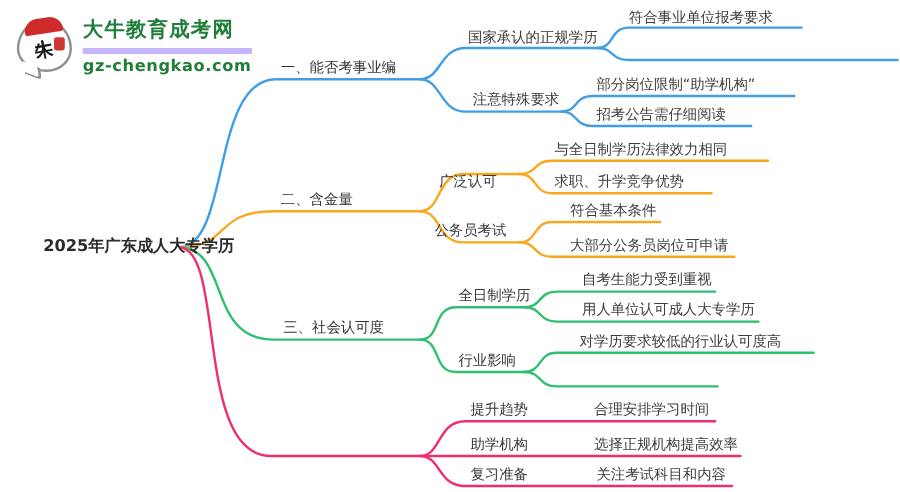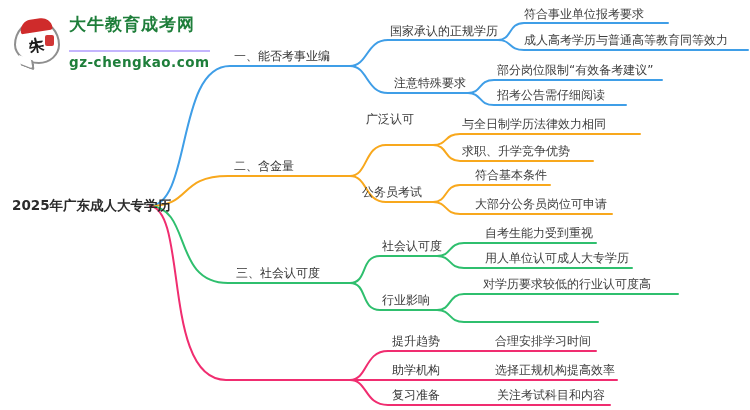--- a/index.html
+++ b/index.html
@@ -5,21 +5,21 @@
   html,body{margin:0;padding:0;background:#fff;}
   .stage{
     position:relative;width:750px;height:410px;background:#ffffff;overflow:hidden;
     font-family:"DejaVu Sans","Liberation Sans",sans-serif;
   }
   svg.connectors{position:absolute;left:0;top:0;}
   .node{
     position:absolute;white-space:nowrap;color:#3a3a3a;line-height:1.25;
     font-family:"DejaVu Sans","Liberation Sans",sans-serif;
   }
-  .root{font-size:13.5px;font-weight:600;color:#2b2b2b;}
+  .root{font-size:13.5px;font-weight:600;color:#2b2b2b;margin-left:24px;}
   .lvl1{font-size:12px;color:#333333;}
   .lvl2{font-size:12px;color:#383838;}
   .leaf{font-size:12px;color:#3d3d3d;}
   
   .logo{position:absolute;left:14px;top:13px;display:flex;align-items:center;gap:9px;}
   .logo-seal{
     position:relative;width:46px;height:44px;background:#fff;
     border:2px solid #8f8f8f;border-radius:50% 50% 46% 54% / 56% 56% 44% 44%;
     box-sizing:border-box;
   }
@@ -33,22 +33,22 @@
     border-radius:16px 16px 3px 3px;transform:rotate(-9deg);
   }
   .seal-text{
     position:absolute;left:9px;top:3px;writing-mode:vertical-rl;
     font-size:15px;font-weight:bold;color:#1c1c1c;letter-spacing:1px;
     transform:rotate(-10deg);line-height:1;
   }
   .seal-stamp{position:absolute;right:4px;top:13px;width:9px;height:11px;border-radius:2px;opacity:.95;}
   .logo-title{font-size:17px;font-weight:bold;letter-spacing:1px;}
   .logo-domain{
-    font-size:13.5px;font-weight:bold;margin-top:14px;padding-top:2px;
-    border-top:2px solid #c4b5fd;letter-spacing:.5px;
+    font-size:13.5px;font-weight:bold;margin-top:4px;padding-top:2px;
+    border-top:5px solid #c4b5fd;letter-spacing:.5px;
   }
 </style>
 </head>
 <body>
 
 <div class="stage">
 
   <svg class="connectors" width="750" height="410" viewBox="0 0 750 410">
     <g fill="none" stroke-width="2" stroke-linecap="round" style="stroke: rgb(63, 158, 231);">
       <path d="M150,206 C192,204 176,66 230,66 H350"></path>
@@ -96,34 +96,33 @@
       <div class="logo-domain" style="color: rgb(30, 126, 58);">gz-chengkao.com</div>
     </div>
   </div>
 
   <div class="node root" style="left:12px;top:197px">2025年广东成人大专学历</div>
 
   <div class="node lvl1" style="left:234px;top:49px">一、能否考事业编</div>
   <div class="node lvl2" style="left:390px;top:24px">国家承认的正规学历</div>
   <div class="node lvl2" style="left:394px;top:76px">注意特殊要求</div>
   <div class="node leaf" style="left:524px;top:7px">符合事业单位报考要求</div>
-  <div class="node leaf" style="left:524px;top:33px">成人高考学历与普通高等教育同等效力</div>
-  <div class="node leaf" style="left:497px;top:63px">部分岗位限制“有效备考建议”</div>
+  <div class="node leaf" style="left:497px;top:63px">部分岗位限制“助学机构”</div>
   <div class="node leaf" style="left:497px;top:88px">招考公告需仔细阅读</div>
 
   <div class="node lvl1" style="left:234px;top:159px">二、含金量</div>
-  <div class="node lvl2" style="left:366px;top:112px">广泛认可</div>
+  <div class="node lvl2" style="left:366px;top:144px">广泛认可</div>
   <div class="node lvl2" style="left:362px;top:185px">公务员考试</div>
   <div class="node leaf" style="left:462px;top:117px">与全日制学历法律效力相同</div>
   <div class="node leaf" style="left:462px;top:144px">求职、升学竞争优势</div>
   <div class="node leaf" style="left:475px;top:168px">符合基本条件</div>
   <div class="node leaf" style="left:475px;top:197px">大部分公务员岗位可申请</div>
 
   <div class="node lvl1" style="left:236px;top:266px">三、社会认可度</div>
-  <div class="node lvl2" style="left:382px;top:239px">社会认可度</div>
+  <div class="node lvl2" style="left:382px;top:239px">全日制学历</div>
   <div class="node lvl2" style="left:382px;top:293px">行业影响</div>
   <div class="node leaf" style="left:485px;top:226px">自考生能力受到重视</div>
   <div class="node leaf" style="left:483px;top:277px">对学历要求较低的行业认可度高</div>
   <div class="node leaf" style="left:485px;top:251px">用人单位认可成人大专学历</div>
 
   <div class="node lvl2" style="left:392px;top:334px">提升趋势</div>
   <div class="node lvl2" style="left:392px;top:363px">助学机构</div>
   <div class="node lvl2" style="left:392px;top:388px">复习准备</div>
   <div class="node leaf" style="left:495px;top:334px">合理安排学习时间</div>
   <div class="node leaf" style="left:495px;top:363px">选择正规机构提高效率</div>

